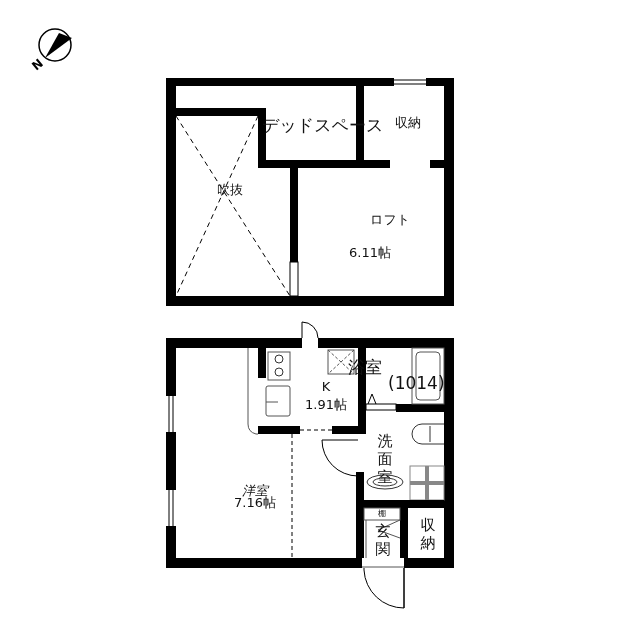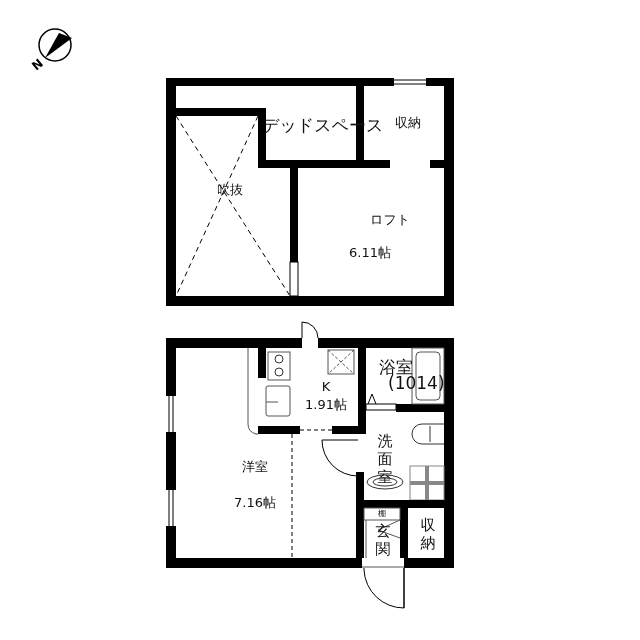--- a/index.html
+++ b/index.html
@@ -126,25 +126,25 @@
   </g>
 </svg>
 
 
 <div class="lbl lbl-md" style="left:205px;top:183px;width:50px;">吹抜</div>
 <div class="lbl lbl-sm" style="left:262px;top:116px;width:96px;">デッドスペース</div>
 <div class="lbl lbl-md" style="left:380px;top:116px;width:56px;">収納</div>
 <div class="lbl lbl-md" style="left:330px;top:213px;width:80px;text-align:right;">ロフト</div>
 <div class="lbl lbl-md" style="left:330px;top:232px;width:80px;margin-top:14px;">6.11帖</div>
 
-<div class="lbl lbl-md" style="left:220px;top:460px;width:70px;">洋室</div>
+<div class="lbl lbl-md" style="left:220px;top:484px;width:70px;font-style:italic;">洋室</div>
 <div class="lbl lbl-md" style="left:220px;top:496px;width:70px;text-align:center;">7.16帖</div>
 <div class="lbl lbl-md" style="left:296px;top:380px;width:60px;">K</div>
 <div class="lbl lbl-md" style="left:290px;top:398px;width:72px;">1.91帖</div>
-<div class="lbl lbl-sm" style="left:379px;top:358px;width:34px;">浴室</div>
+<div class="lbl lbl-sm" style="left:348px;top:358px;width:34px;">浴室</div>
 <div class="lbl lbl-sm" style="left:362px;top:374px;width:54px;margin-left:26px;">(1014)</div>
 <div class="lbl lbl-v" style="left:374px;top:432px;width:22px;">洗
 面
 室</div>
 <div class="lbl lbl-xs" style="left:370px;top:509px;width:24px;">棚</div>
 <div class="lbl lbl-v" style="left:372px;top:522px;width:22px;">玄
 関</div>
 <div class="lbl lbl-v" style="left:416px;top:516px;width:24px;">収
 納</div>
 </div>

